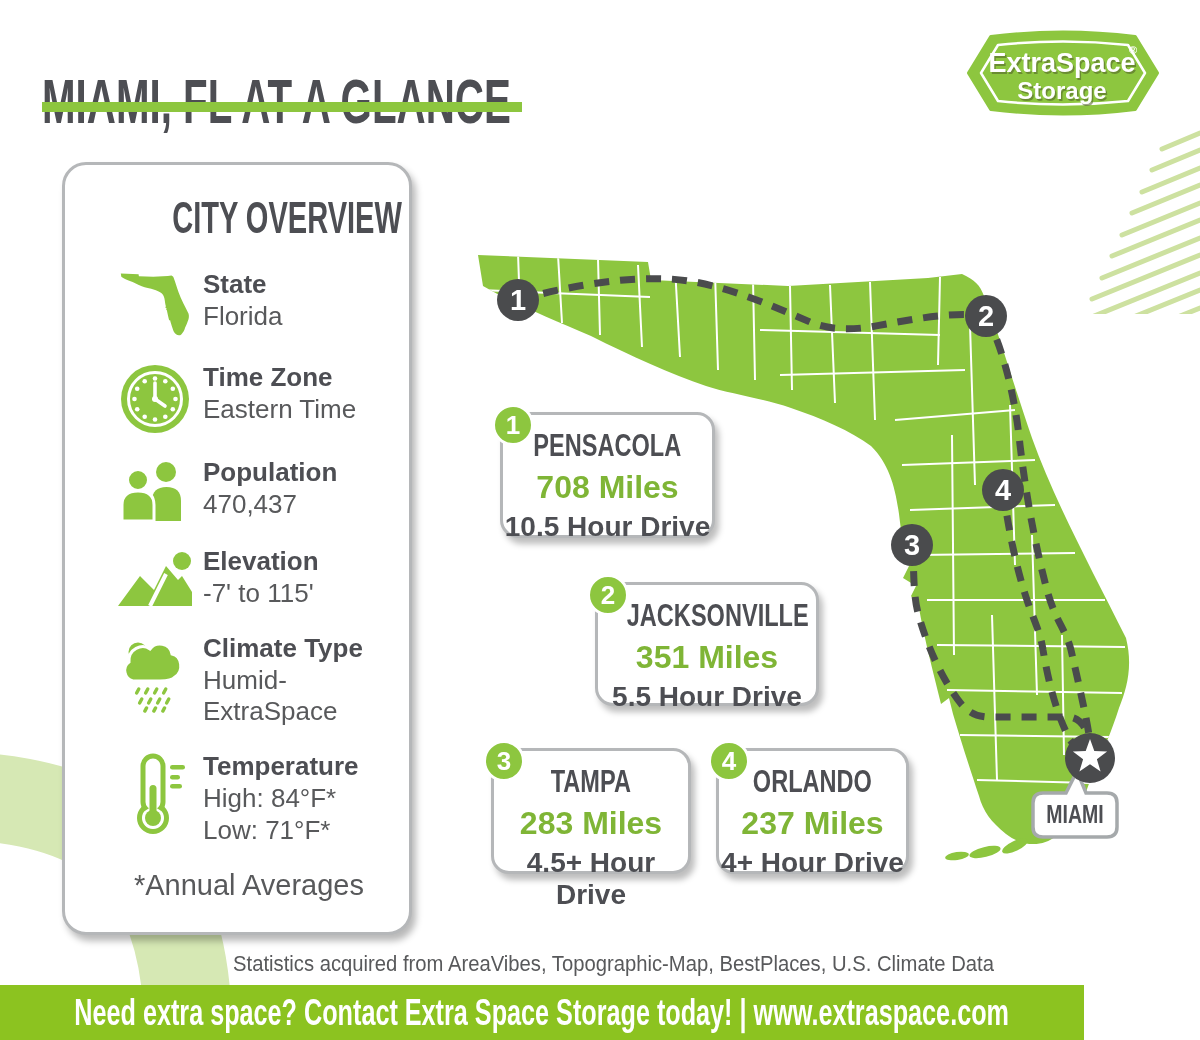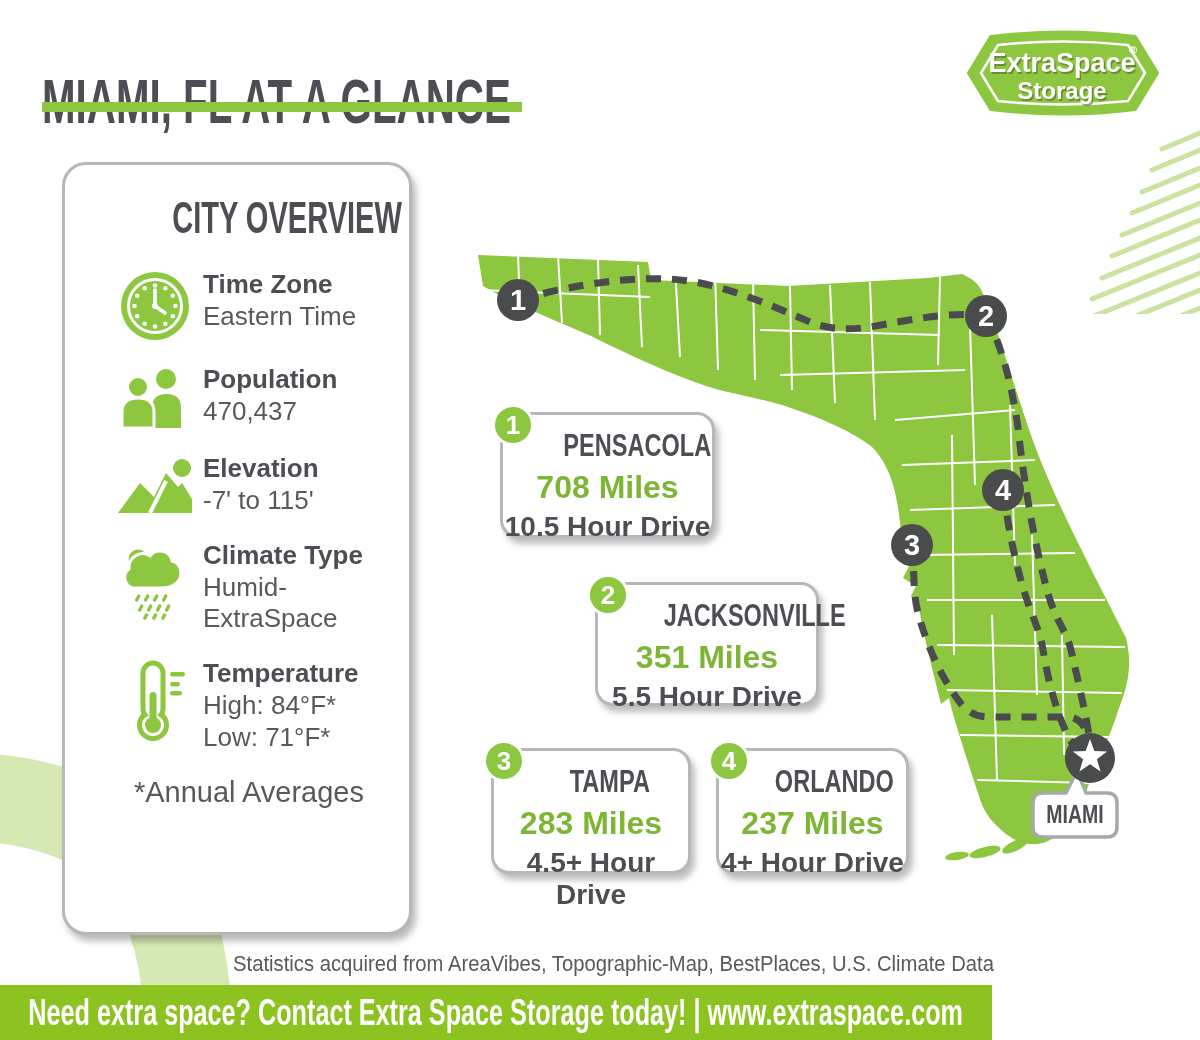--- a/index.html
+++ b/index.html
@@ -46,28 +46,28 @@
   
   .dcard{
     box-sizing:border-box;background:#fff;border:3px solid #b5b7b9;border-radius:18px;
     box-shadow:4px 6px 6px rgba(0,0,0,0.26);text-align:center;padding-top:15px;z-index:3;
   }
   .badge{
     position:absolute;left:-11px;top:-11px;width:42px;height:42px;border-radius:50%;
     background:#8dc63f;border:3px solid #ffffff;box-sizing:border-box;
     color:#fff;font-weight:bold;font-size:26px;line-height:36px;text-align:center;
   }
-  .dcity{font-size:31px;font-weight:bold;color:#4d4e53;line-height:1.0;padding-left:37px;}
+  .dcity{font-size:31px;font-weight:bold;color:#4d4e53;line-height:1.0;}
   .dmiles{font-size:32px;font-weight:bold;color:#7fb536;margin-top:8px;}
   .ddrive{font-size:28px;font-weight:bold;color:#4d4e53;margin-top:5px;}
 
   
   .disclaimer{left:0;top:951px;width:1200px;text-align:center;font-size:22px;color:#58595b;padding-left:14px;}
   .footer-bar{
-    left:0;top:985px;width:992px;height:55px;background:#8cc320;
+    left:0;top:985px;width:1084px;height:55px;background:#8cc320;
     display:flex;align-items:center;justify-content:center;z-index:4;
   }
   .footer-text{color:#fff;font-weight:bold;font-size:36px;}
   svg{display:block;}
 </style>
 </head>
 <body>
 
 <svg width="0" height="0" style="position:absolute" aria-hidden="true">
   <defs>
@@ -113,20 +113,32 @@
     <text x="96" y="71" font-size="24" fill="#4f5d28" opacity="0.55" transform="translate(1.5,1.5)">Storage</text>
     <text x="96" y="44" font-size="27" fill="#ffffff">ExtraSpace</text>
     <text x="167" y="26" font-size="11" fill="#ffffff">®</text>
     <text x="96" y="71" font-size="24" fill="#ffffff">Storage</text>
   </g>
 </svg>
 
 <div class="abs ov-card">
   <div class="ov-title"><span class="cond66">CITY OVERVIEW</span></div>
 
+  <div class="ov-row">
+    <div class="ov-icon">
+      <svg viewBox="0 0 670 650" width="74" height="68">
+          <use href="#fl" xlink:href="#fl" fill="#8dc63f"></use>
+        </svg>
+    </div>
+    <div class="ov-text">
+      <div class="ov-label">State</div>
+      <div class="ov-value">Florida</div>
+
+    </div>
+  </div>
 
   <div class="ov-row">
     <div class="ov-icon">
       <svg width="70" height="70" viewBox="0 0 70 70">
         <circle cx="35" cy="35" r="34" fill="#8dc63f"></circle>
         <circle cx="35" cy="35" r="26.5" fill="none" stroke="#fff" stroke-width="3"></circle>
         <g fill="#ffffff">
           <circle cx="35" cy="14.5" r="2.3"></circle>
             <circle cx="45.3" cy="17.2" r="2.3"></circle>
             <circle cx="52.8" cy="24.7" r="2.3"></circle>

